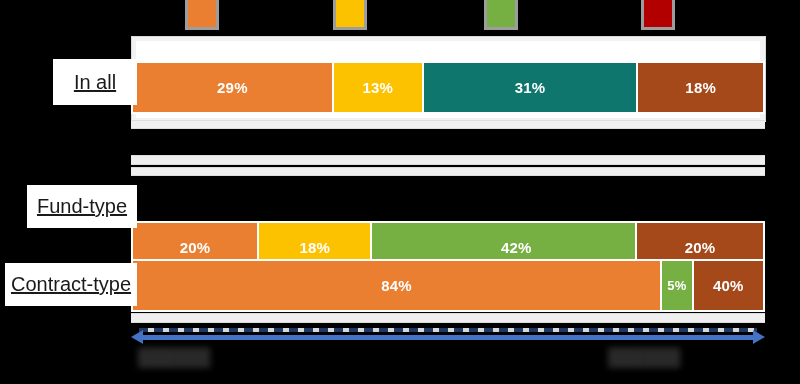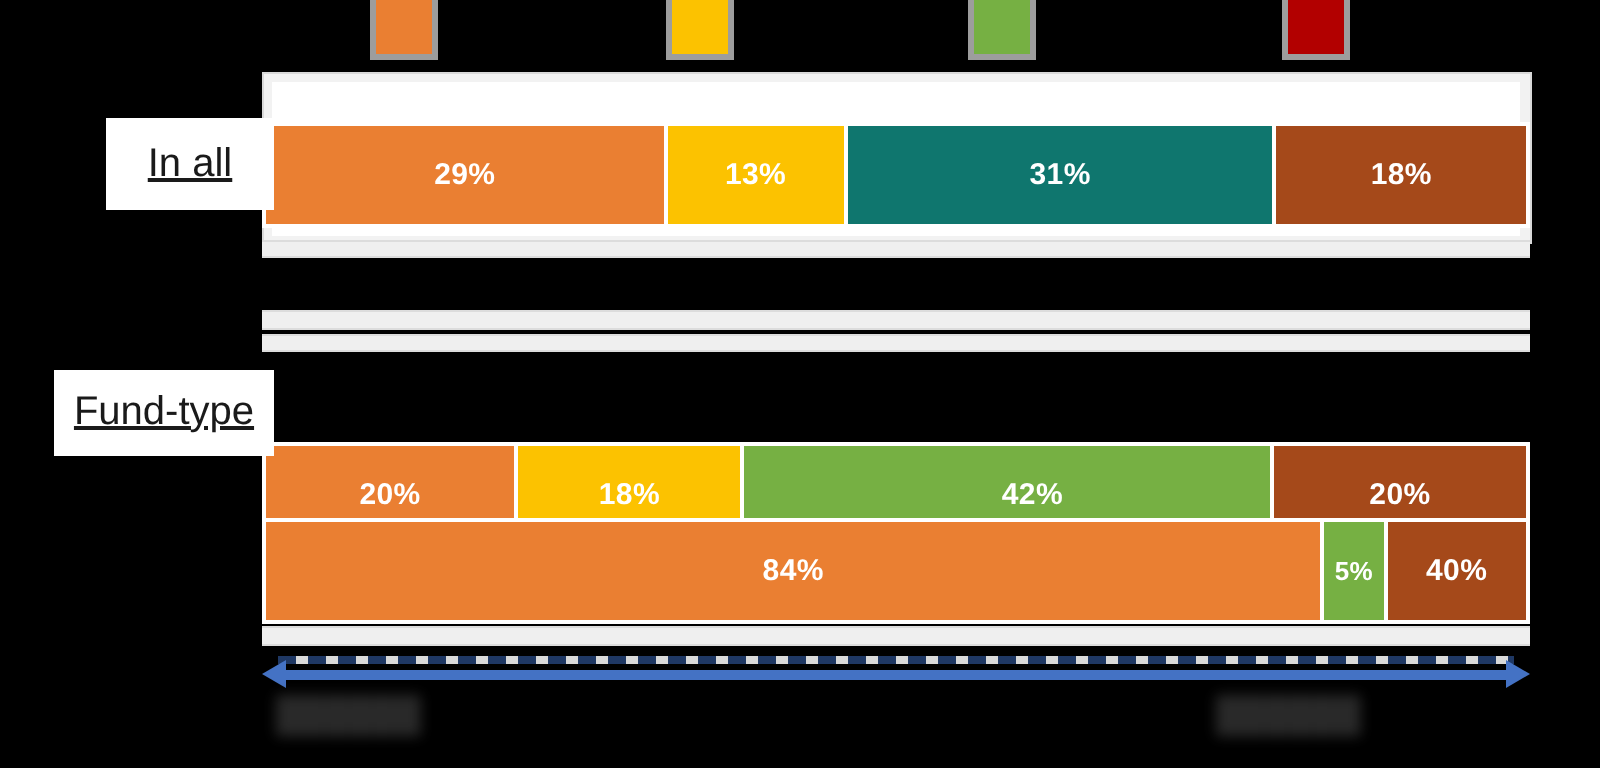--- a/index.html
+++ b/index.html
@@ -254,20 +254,21 @@
         <span class="seg-label">84%</span>
       </div>
       <div class="seg narrow" style="background: rgb(118, 176, 67); flex: 0 0 5%;">
         <span class="seg-label">5%</span>
       </div>
       <div class="seg" style="background: rgb(165, 73, 26); flex: 0 0 11%;">
         <span class="seg-label">40%</span>
       </div>
     </div>
   </div>
+  <div class="cat-label" style="left:5px; top:263px; width:132px; height:43px;">Contract-type</div>
 
   <div class="axis-wrap">
     <div class="axis-dashline"></div>
     <div class="axis-line"></div>
     <div class="axis-arrow left"></div>
     <div class="axis-arrow right"></div>
   </div>
 
   <div class="axis-caption left">██████</div>
   <div class="axis-caption right">██████</div>

